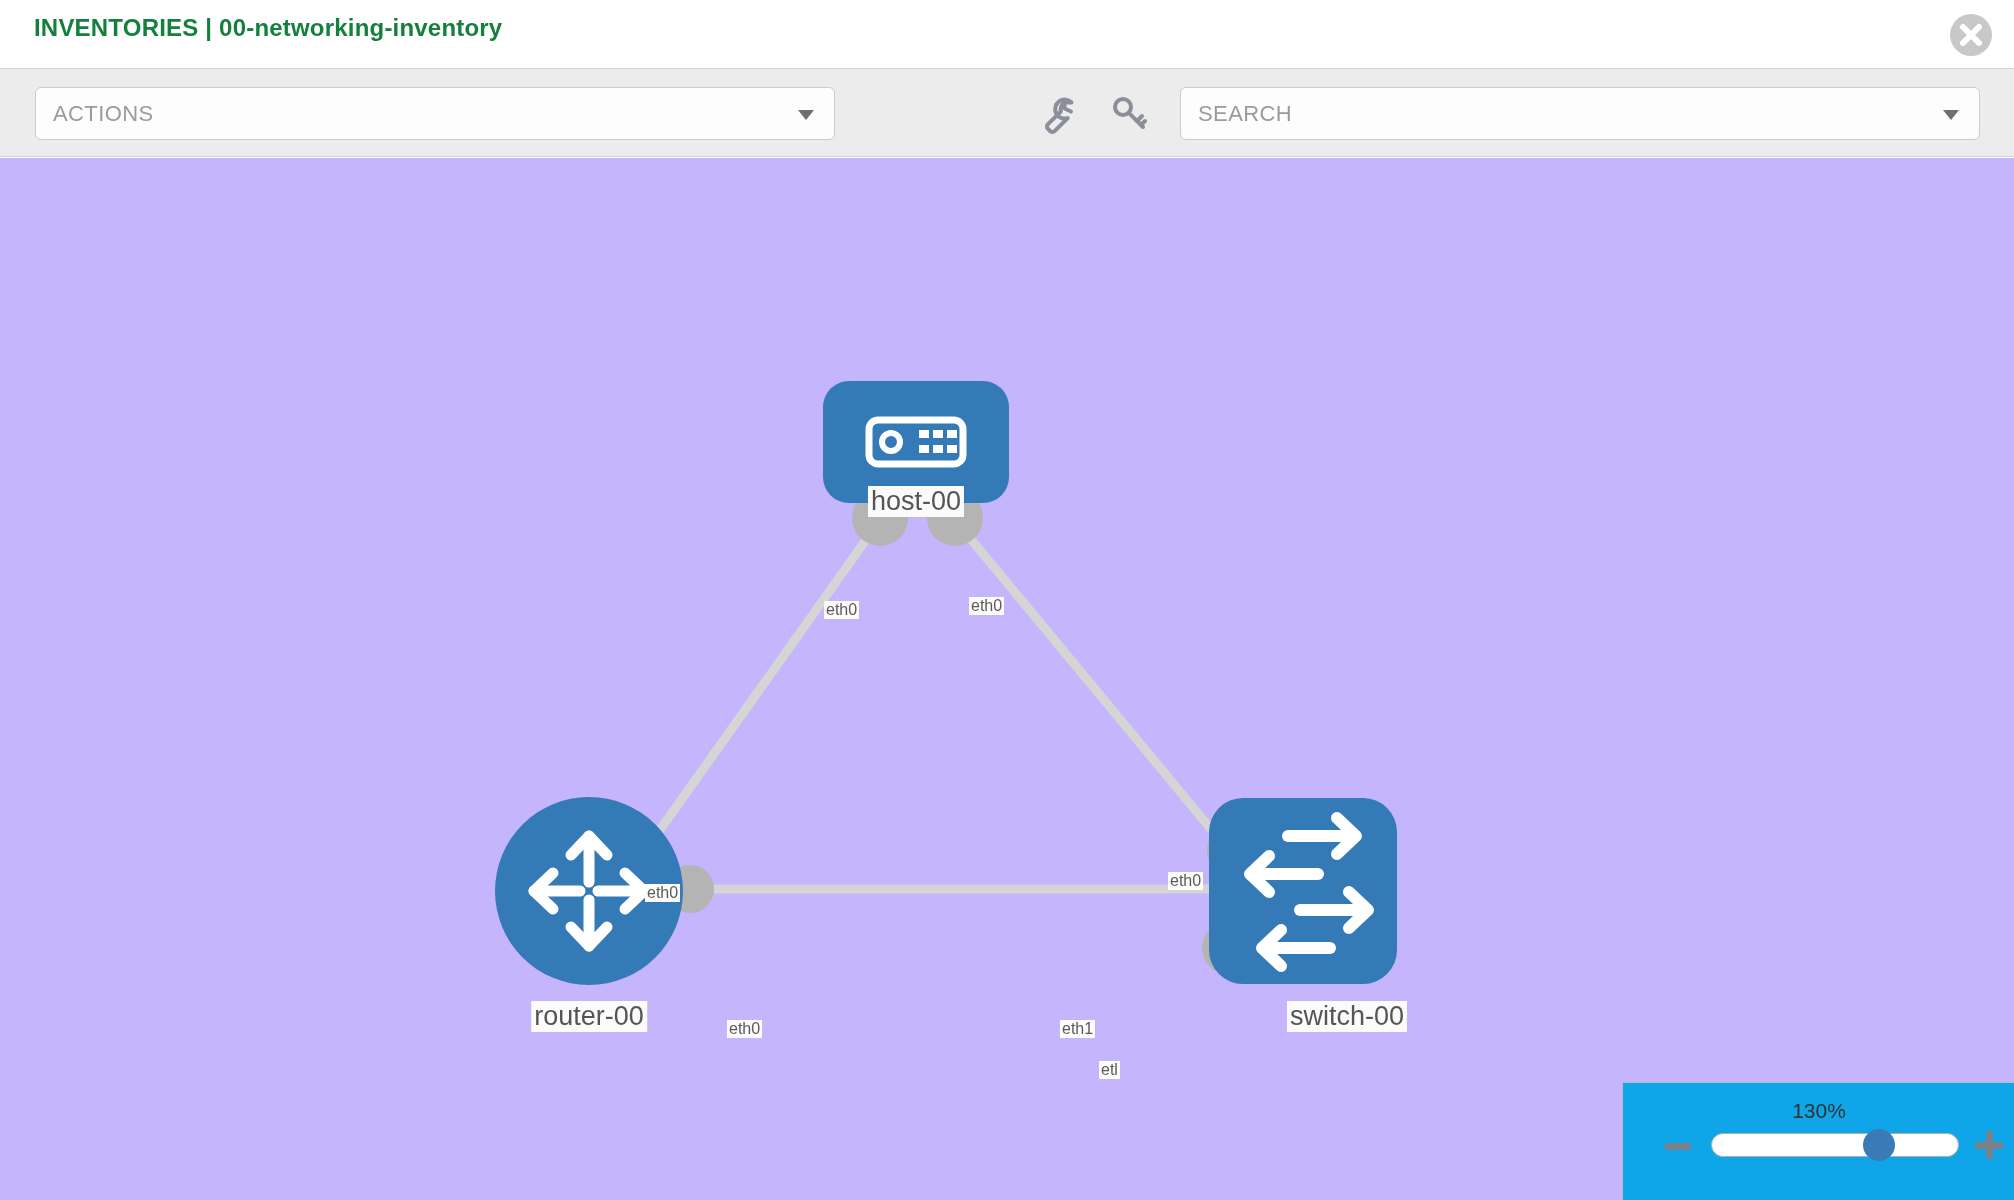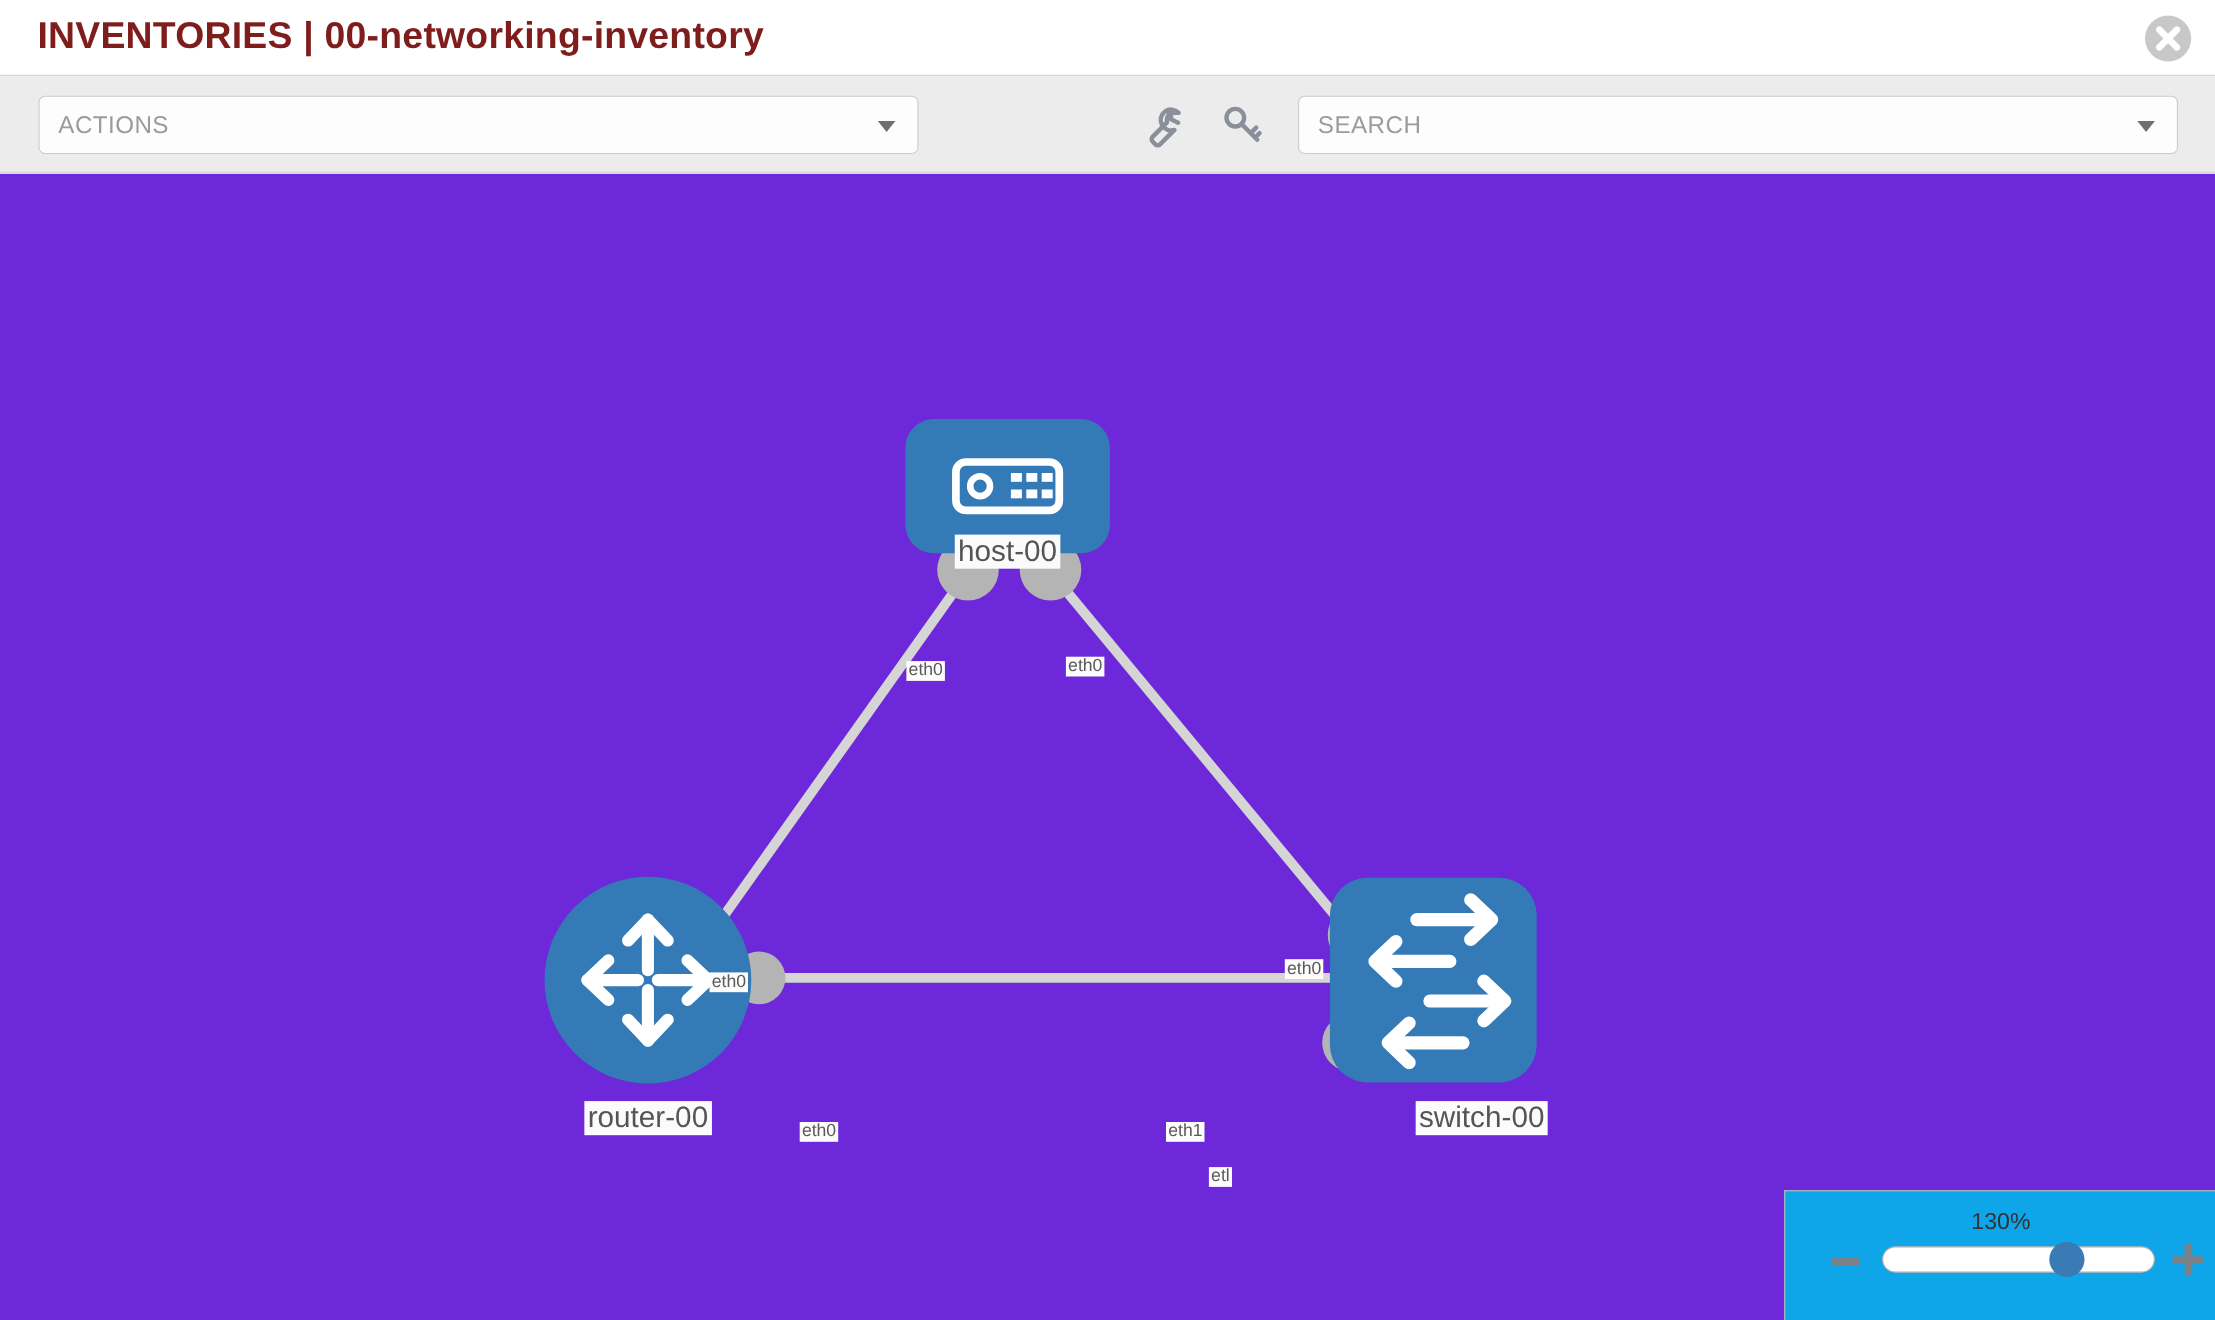--- a/index.html
+++ b/index.html
@@ -11,21 +11,21 @@
   }
   #app { position: relative; width: 2014px; height: 1200px; }
 
   
   .header {
     position: absolute; left: 0; top: 0; width: 2014px; height: 68px;
     background: #ffffff;
   }
   .header-title {
     position: absolute; left: 34px; top: 14px;
-    font-size: 34px; font-weight: bold; color: #7f1d1d;
+    font-size: 24px; font-weight: bold; color: #15803d;
     letter-spacing: 0.2px; white-space: nowrap;
   }
   .close-btn {
     position: absolute; right: 22px; top: 14px;
     width: 42px; height: 42px; border-radius: 50%;
     background: #c8c8c8; cursor: pointer;
   }
   .close-btn svg { position: absolute; left: 0; top: 0; }
 
   
@@ -69,21 +69,21 @@
   }
   .search-placeholder {
     position: absolute; left: 17px; top: 13px;
     font-size: 22px; color: #9b9b9b; letter-spacing: 0.4px;
   }
 
   
   .canvas {
     position: absolute; left: 0; top: 158px;
     width: 2014px; height: 1042px;
-    background: #6d28d9;
+    background: #c4b5fd;
     overflow: hidden;
   }
   .topology-svg { position: absolute; left: 0; top: 0; }
 
   
   .node-label {
     position: absolute;
     font-size: 27px; color: #555555;
     background: #fbfbfb;
     padding: 0 3px;

